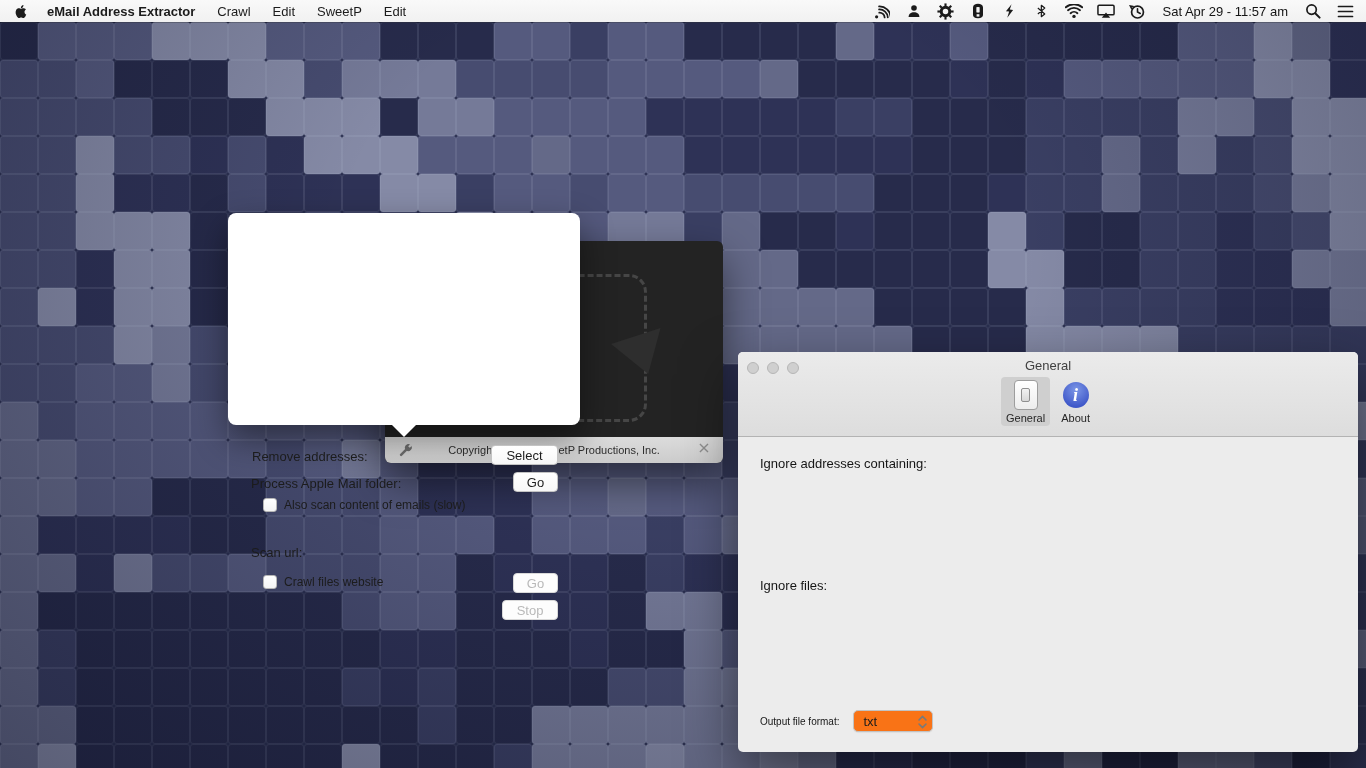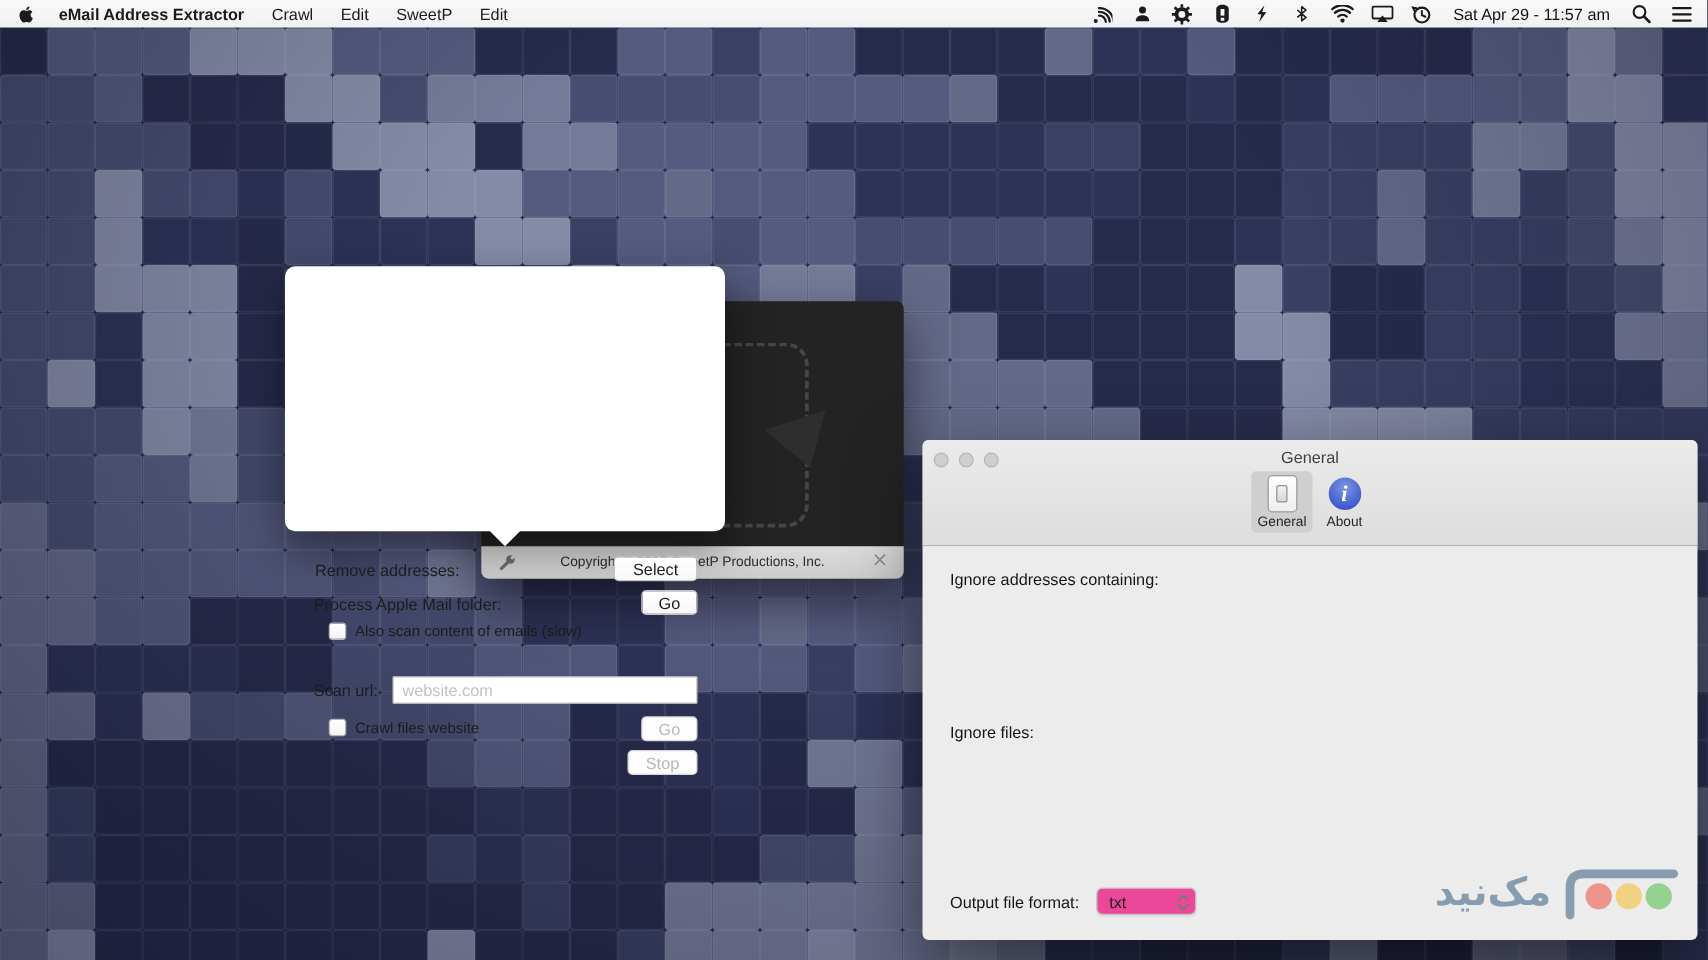--- a/index.html
+++ b/index.html
@@ -98,22 +98,22 @@
     color:#fff; display:flex; align-items:center; justify-content:center;
     font-family:"Liberation Serif","DejaVu Serif",serif; font-style:italic;
     font-weight:700; font-size:18px; }
   .pr-label { position:absolute; left:22px; font-size:13px; color:#161616; }
   .tagbox { position:absolute; left:22px; width:576px; height:76px; background:#fff;
     border:1px solid #cdcdcd; padding:6px 7px; display:flex; flex-wrap:wrap;
     gap:8px; align-content:flex-start; }
   .tag { background:#cfe3f8; border-radius:9px; padding:1px 14px 2px; font-size:12px;
     color:#141414; line-height:15px; cursor:default; }
   .out-row { position:absolute; left:22px; top:358px; display:flex; align-items:center; }
-  .out-label { font-size:13px; color:#161616; }
-  .select { margin-left:14px; width:80px; height:22px; background:#ec4899;
+  .out-label { font-size:10px; color:#161616; }
+  .select { margin-left:14px; width:80px; height:22px; background:#f97316;
     border:1px solid #c2c2c2; border-radius:5px; display:flex; align-items:center;
     position:relative; cursor:pointer; font-size:13px; color:#1c1c1c;
     box-shadow:0 1px 1px rgba(0,0,0,.06); }
   .select .val { padding-left:9px; }
   .select .steppers { position:absolute; right:4px; top:2px; }
 
   
   #watermark { position:absolute; left:1118px; top:683px; width:225px; height:62px;
     z-index:40; opacity:.93; display:flex; align-items:center; justify-content:flex-end;
     pointer-events:none; }
@@ -984,21 +984,20 @@
     <span class="po-label" style="left:23px; top:263px;">Process Apple Mail folder:</span>
     <button class="po-btn" style="left:285px; top:259px; width:45px;">Go</button>
 
     <label class="po-check" style="left:35px; top:285px;">
       <span class="box"></span>
       <span style="font-size:12px;">Also scan content of emails (slow)</span>
     </label>
 
     <span class="po-label" style="left:23px; top:125px; position:absolute;"></span>
     <span class="po-label" style="left:23px; top:332px;">Scan url:</span>
-    <input class="po-input" style="left: 86px; top: 328px; width: 244px;" type="text" placeholder="website.com">
 
     <label class="po-check" style="left:35px; top:362px;">
       <span class="box"></span>
       <span style="font-size:12px;">Crawl files website</span>
     </label>
     <button class="po-btn disabled" style="left:285px; top:360px; width:45px;">Go</button>
     <button class="po-btn disabled" style="left:274px; top:387px; width:56px;">Stop</button>
   </div>
 
   <div id="prefs">
@@ -1034,23 +1033,14 @@
         <span class="steppers">
           <svg class="glyph" width="11" height="18" viewBox="0 0 11 18">
             <path d="M2 7 5.5 3.4 9 7" fill="none" stroke="#7a7a7a" stroke-width="1.6" stroke-linecap="round" stroke-linejoin="round"></path>
             <path d="M2 11 5.5 14.6 9 11" fill="none" stroke="#7a7a7a" stroke-width="1.6" stroke-linecap="round" stroke-linejoin="round"></path>
           </svg>
         </span>
       </span>
     </div>
   </div>
 
-  <div id="watermark">
-    <span class="wm-text">مک‌نید</span>
-    <svg class="glyph" width="92" height="52" viewBox="0 0 92 52">
-      <path d="M88 11 H16 Q5 11 5 22 V44" fill="none" stroke="#8096ab" stroke-width="7" stroke-linecap="round"></path>
-      <circle cx="28" cy="29" r="10.5" fill="#ee8e85"></circle>
-      <circle cx="52" cy="29" r="10.5" fill="#f2d17c"></circle>
-      <circle cx="76" cy="29" r="10.5" fill="#8fcf8a"></circle>
-    </svg>
-  </div>
 
 </div>
 
 </body></html>

